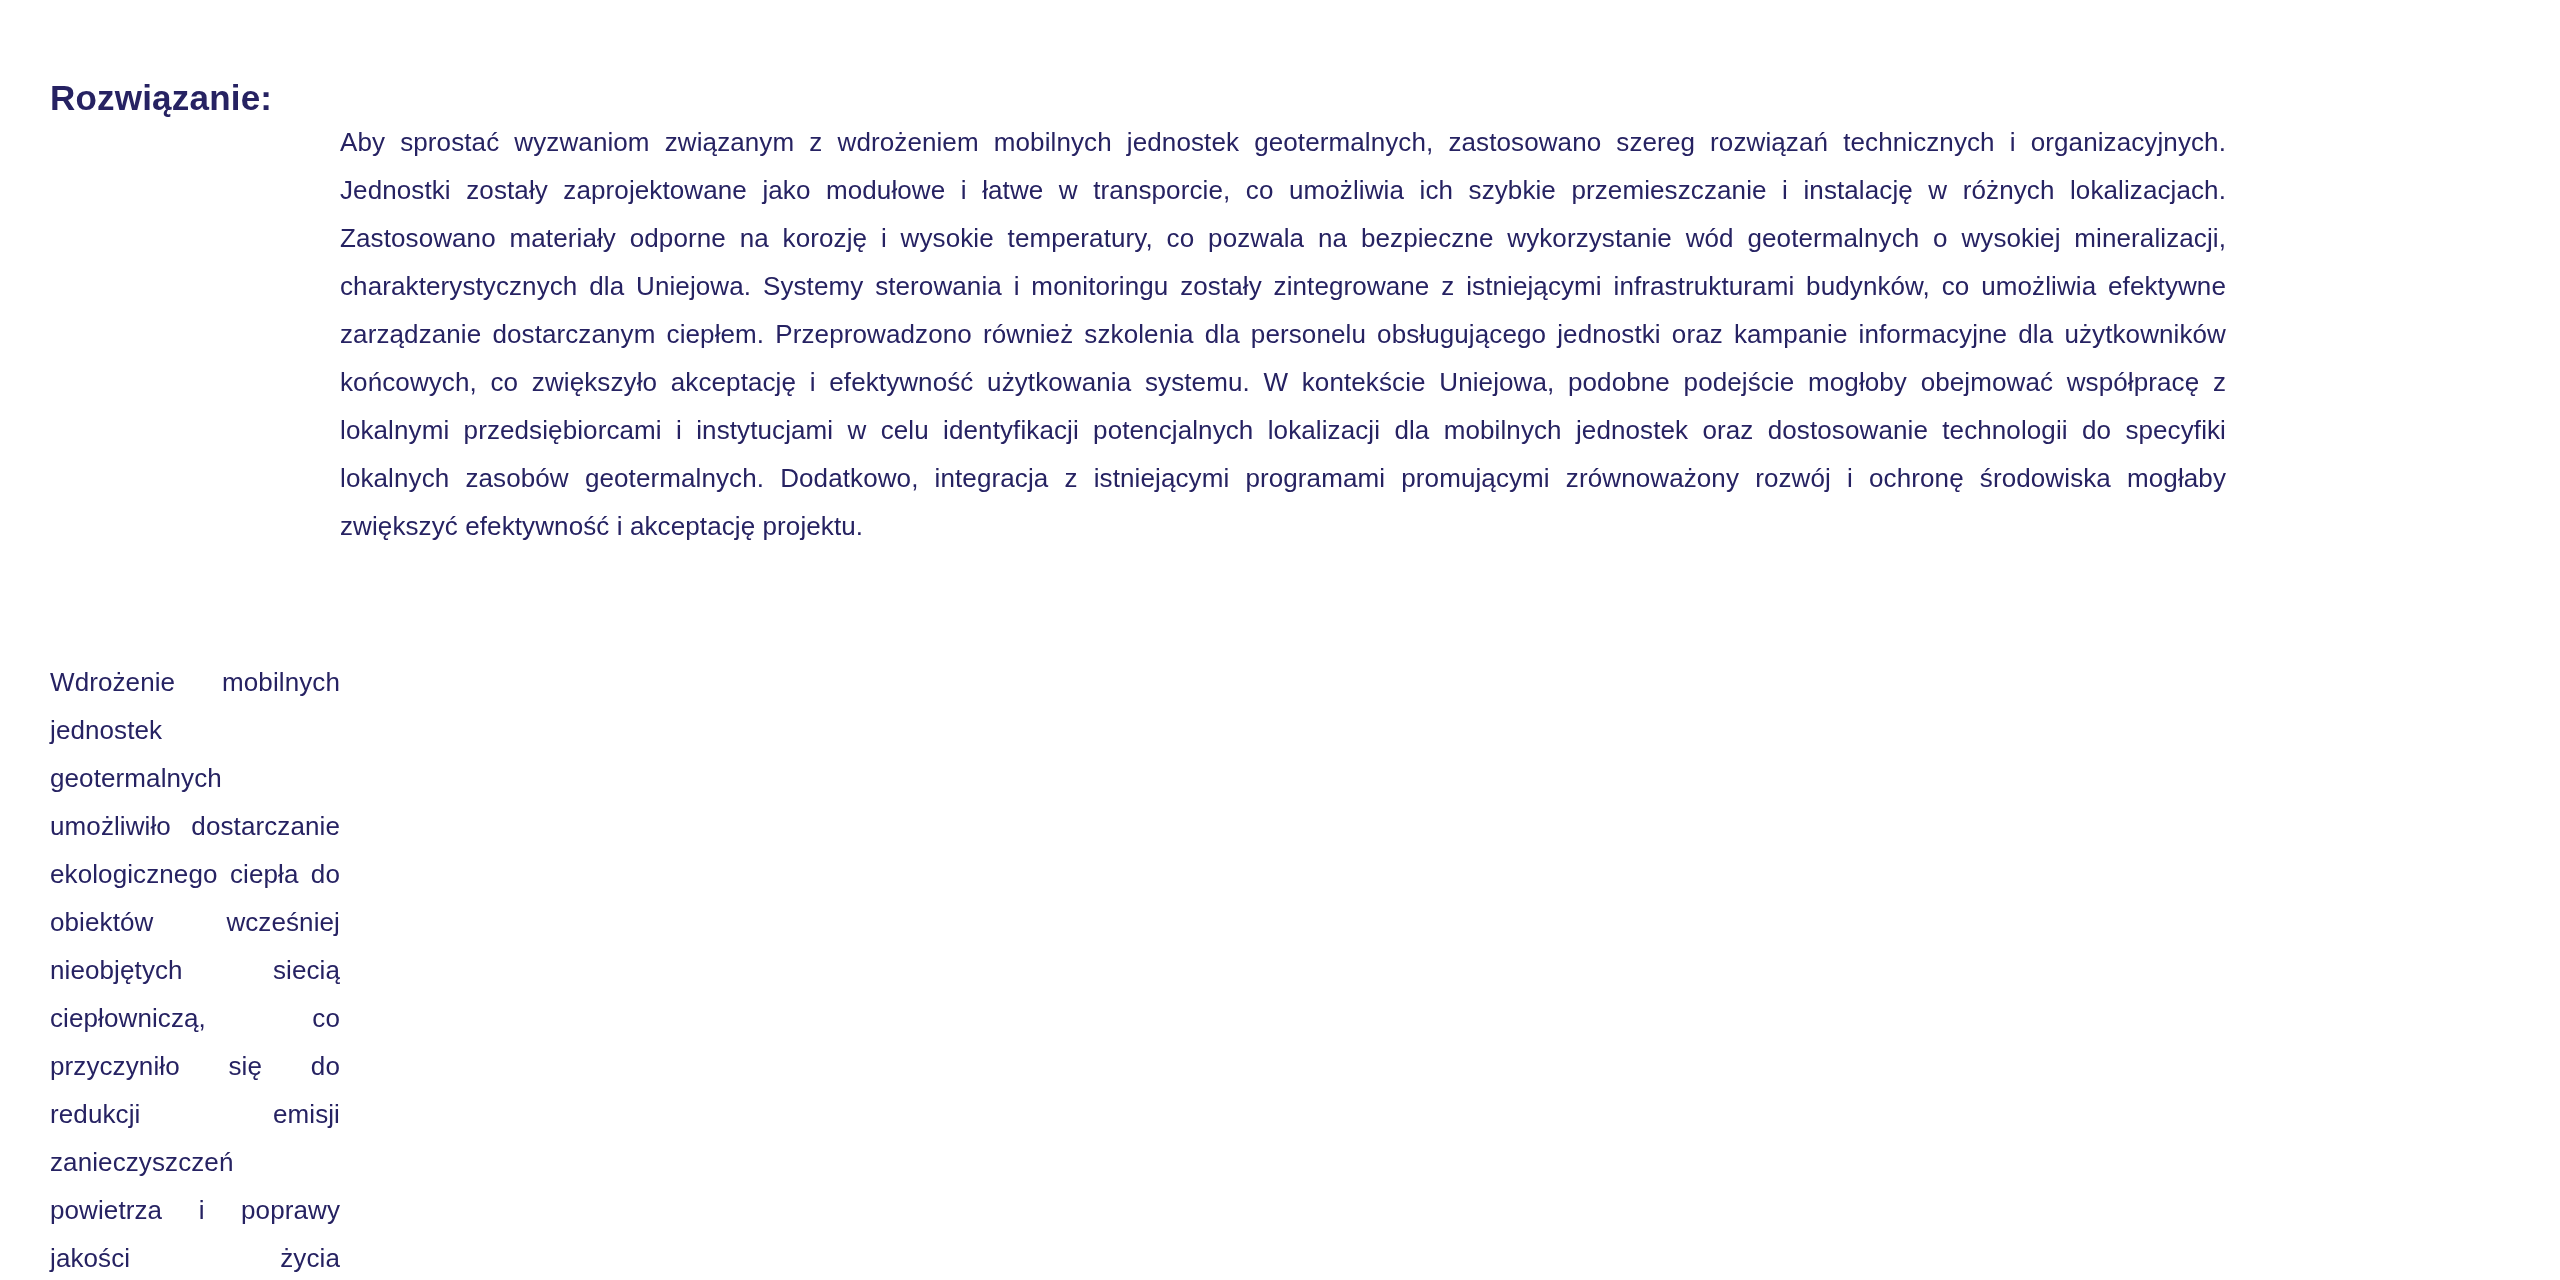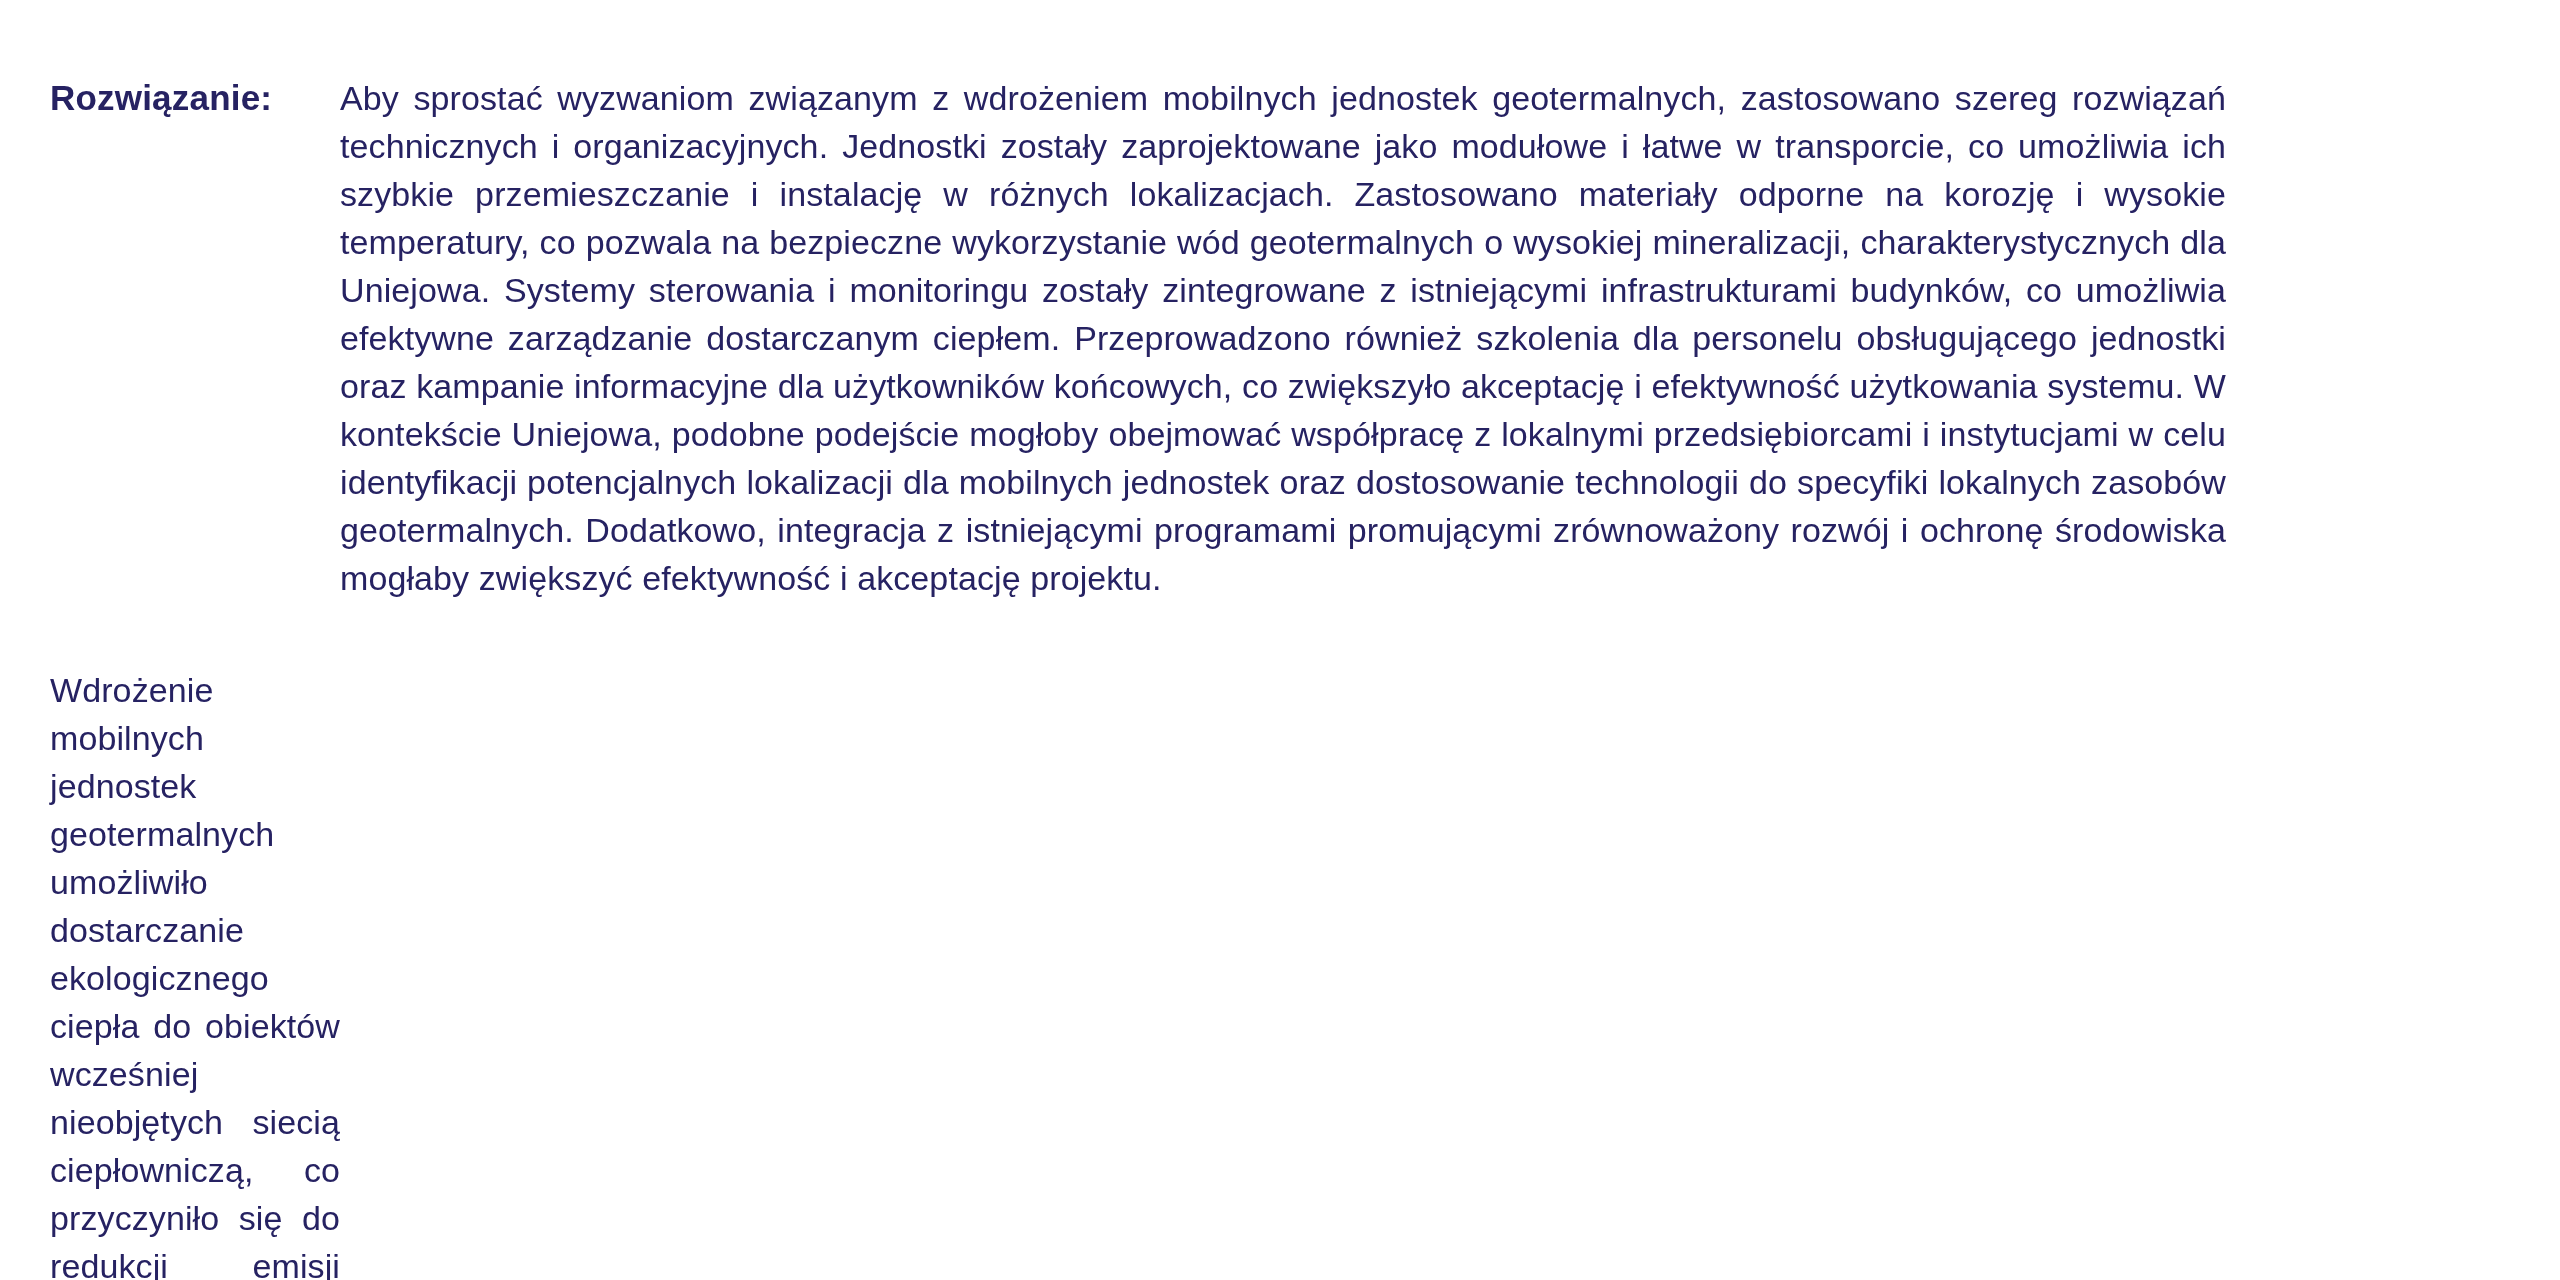--- a/index.html
+++ b/index.html
@@ -30,25 +30,26 @@
     margin-bottom: 0;
   }
   .label {
     font-weight: 700;
     font-size: 35px;
     line-height: 48px;
     letter-spacing: 0.2px;
     white-space: nowrap;
   }
   .body-text {
-    font-size: 34px;
+    font-size: 26px;
     line-height: 48px;
     text-align: justify;
     text-justify: inter-word;
     letter-spacing: 0.1px;
+    margin-top: 44px;
   }
 </style>
 </head>
 <body>
 
 <div class="doc">
 
   <div class="section">
     <div class="label">Rozwiązanie:</div>
     <div class="body-text">Aby sprostać wyzwaniom związanym z wdrożeniem mobilnych jednostek geotermalnych, zastosowano szereg rozwiązań technicznych i organizacyjnych. Jednostki zostały zaprojektowane jako modułowe i łatwe w transporcie, co umożliwia ich szybkie przemieszczanie i instalację w różnych lokalizacjach. Zastosowano materiały odporne na korozję i wysokie temperatury, co pozwala na bezpieczne wykorzystanie wód geotermalnych o wysokiej mineralizacji, charakterystycznych dla Uniejowa. Systemy sterowania i monitoringu zostały zintegrowane z istniejącymi infrastrukturami budynków, co umożliwia efektywne zarządzanie dostarczanym ciepłem. Przeprowadzono również szkolenia dla personelu obsługującego jednostki oraz kampanie informacyjne dla użytkowników końcowych, co zwiększyło akceptację i efektywność użytkowania systemu. W kontekście Uniejowa, podobne podejście mogłoby obejmować współpracę z lokalnymi przedsiębiorcami i instytucjami w celu identyfikacji potencjalnych lokalizacji dla mobilnych jednostek oraz dostosowanie technologii do specyfiki lokalnych zasobów geotermalnych. Dodatkowo, integracja z istniejącymi programami promującymi zrównoważony rozwój i ochronę środowiska mogłaby zwiększyć efektywność i akceptację projektu.</div>

